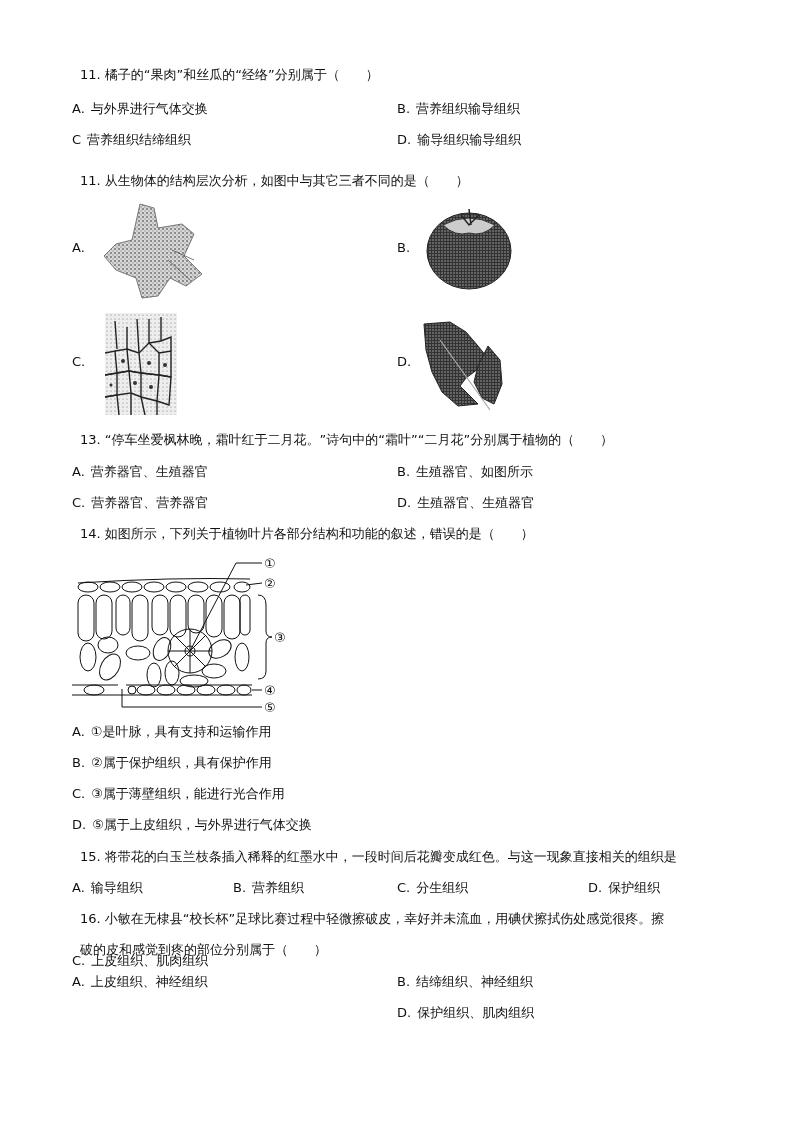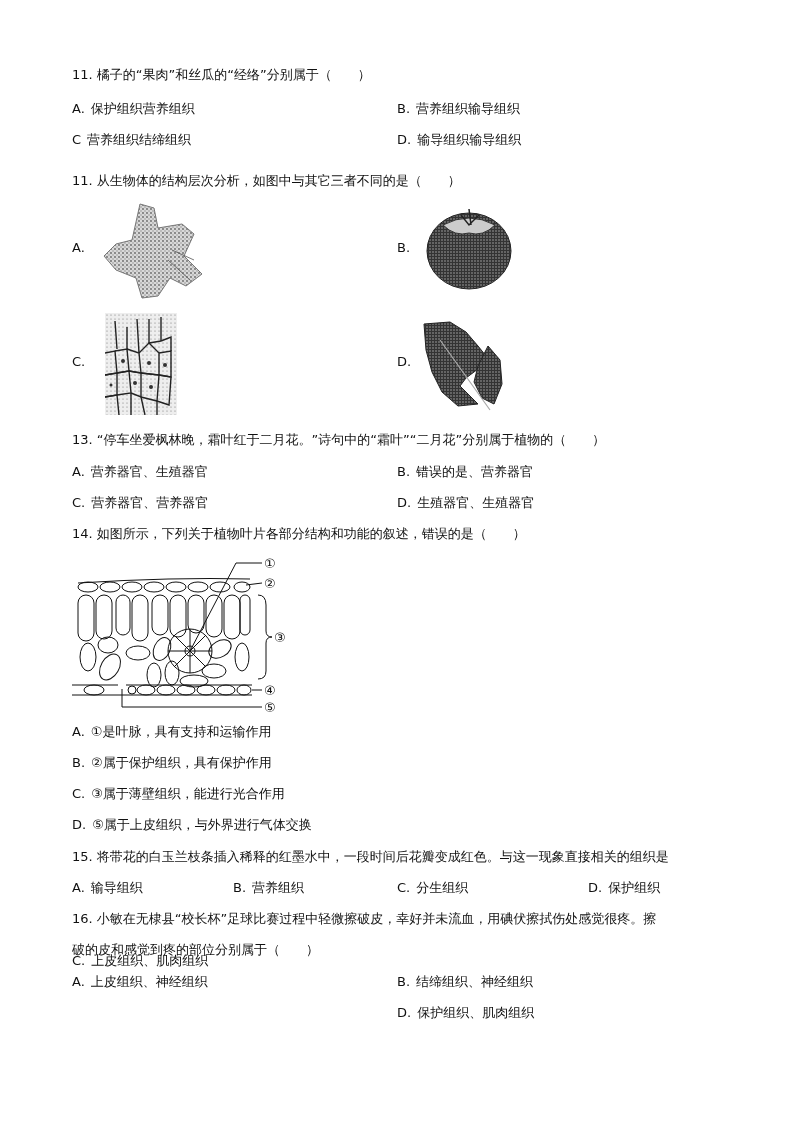--- a/index.html
+++ b/index.html
@@ -2,37 +2,37 @@
 <html><head>
 <meta charset="utf-8">
 <style>
   html, body { margin: 0; padding: 0; background: #ffffff; }
   body {
     width: 794px; height: 1123px; position: relative; overflow: hidden;
     font-family: "DejaVu Sans", "Liberation Sans", sans-serif;
     color: #111; font-size: 13px;
   }
   .line { position: absolute; white-space: nowrap; line-height: 18px; }
-  .q { left: 72px; }
+  .q { left: 80px; }
   .colL { left: 72px; }
   .colR { left: 397px; }
   .opt-label { display: inline-block; margin-right: 6px; }
   .img-label { position: absolute; font-size: 13px; }
   .figure { position: absolute; }
   svg { display: block; }
 </style>
 </head>
 <body>
 
 <div class="line q" style="top:66px">
   <span>11.</span>
   <span>橘子的“果肉”和丝瓜的“经络”分别属于（　　）</span>
 </div>
 <div class="line colL" style="top:100px">
-  <span class="opt-label">A.</span><span>保护组织营养组织</span>
+  <span class="opt-label">A.</span><span>与外界进行气体交换</span>
 </div>
 <div class="line colR" style="top:100px">
   <span class="opt-label">B.</span><span>营养组织输导组织</span>
 </div>
 <div class="line colL" style="top:131px">
   <span class="opt-label">C</span><span>营养组织结缔组织</span>
 </div>
 <div class="line colR" style="top:131px">
   <span class="opt-label">D.</span><span>输导组织输导组织</span>
 </div>
@@ -114,21 +114,21 @@
 </div>
 
 <div class="line q" style="top:431px">
   <span>13.</span>
   <span>“停车坐爱枫林晚，霜叶红于二月花。”诗句中的“霜叶”“二月花”分别属于植物的（　　）</span>
 </div>
 <div class="line colL" style="top:463px">
   <span class="opt-label">A.</span><span>营养器官、生殖器官</span>
 </div>
 <div class="line colR" style="top:463px">
-  <span class="opt-label">B.</span><span>错误的是、营养器官</span>
+  <span class="opt-label">B.</span><span>生殖器官、如图所示</span>
 </div>
 <div class="line colL" style="top:494px">
   <span class="opt-label">C.</span><span>营养器官、营养器官</span>
 </div>
 <div class="line colR" style="top:494px">
   <span class="opt-label">D.</span><span>生殖器官、生殖器官</span>
 </div>
 
 <div class="line q" style="top:525px">
   <span>14.</span>

